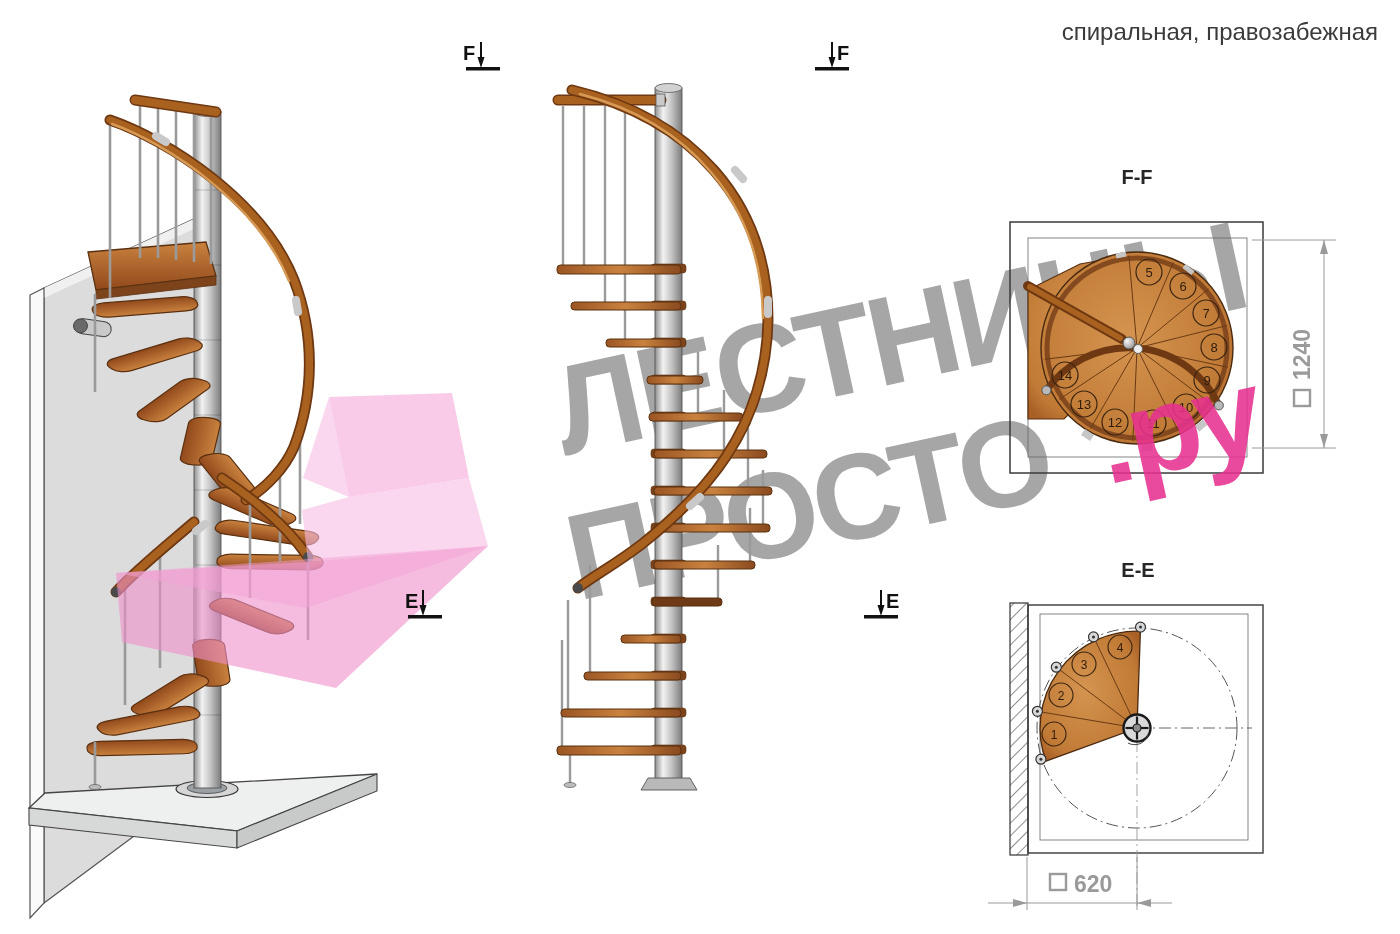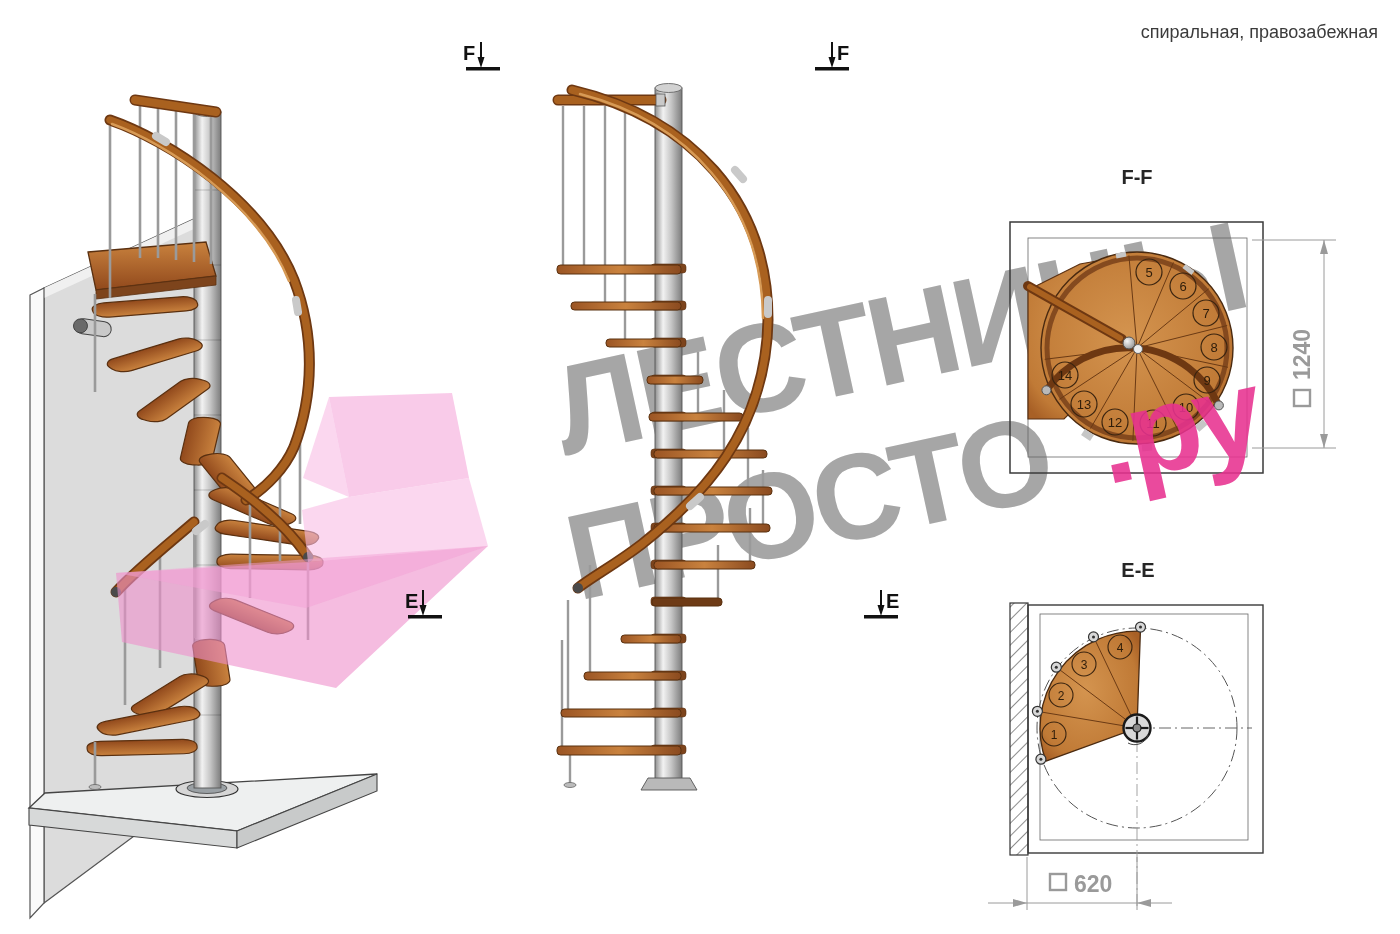--- a/index.html
+++ b/index.html
@@ -8,21 +8,21 @@
   #canvas svg{position:absolute;left:0;top:0;}
   
   .wm{position:absolute;font-weight:700;letter-spacing:-4px;white-space:nowrap;
       transform-origin:left top;transform:rotate(-12.3deg);color:rgba(150,150,150,.85);
       line-height:1;user-select:none;}
   #wm-line1{left:542px;top:352px;font-size:126px;z-index:4;}
   #wm-line2{left:556px;top:500px;font-size:122px;z-index:4;}
   #wm-line2-pink{left:1085px;top:384px;font-size:122px;z-index:22;color:rgba(231,49,143,.88);}
   
   #info{position:absolute;top:20px;right:22px;text-align:right;z-index:24;
-        font-size:18px;line-height:24px;color:#3b3b3b;}
+        font-size:24px;line-height:24px;color:#3b3b3b;}
   
   #main-drawing{z-index:10;}
   #pink-logo{z-index:20;}
   #section-markers{z-index:24;}
   
   text{font-family:"Liberation Sans","DejaVu Sans",sans-serif;}
   .view-title{font-size:20px;font-weight:700;fill:#262626;}
   .dim-text{font-size:23px;font-weight:700;fill:#9a9a9a;}
   .step-num{font-size:13px;font-weight:400;fill:#2f1d0a;}
   .step-num-sm{font-size:12px;fill:#2f1d0a;}

